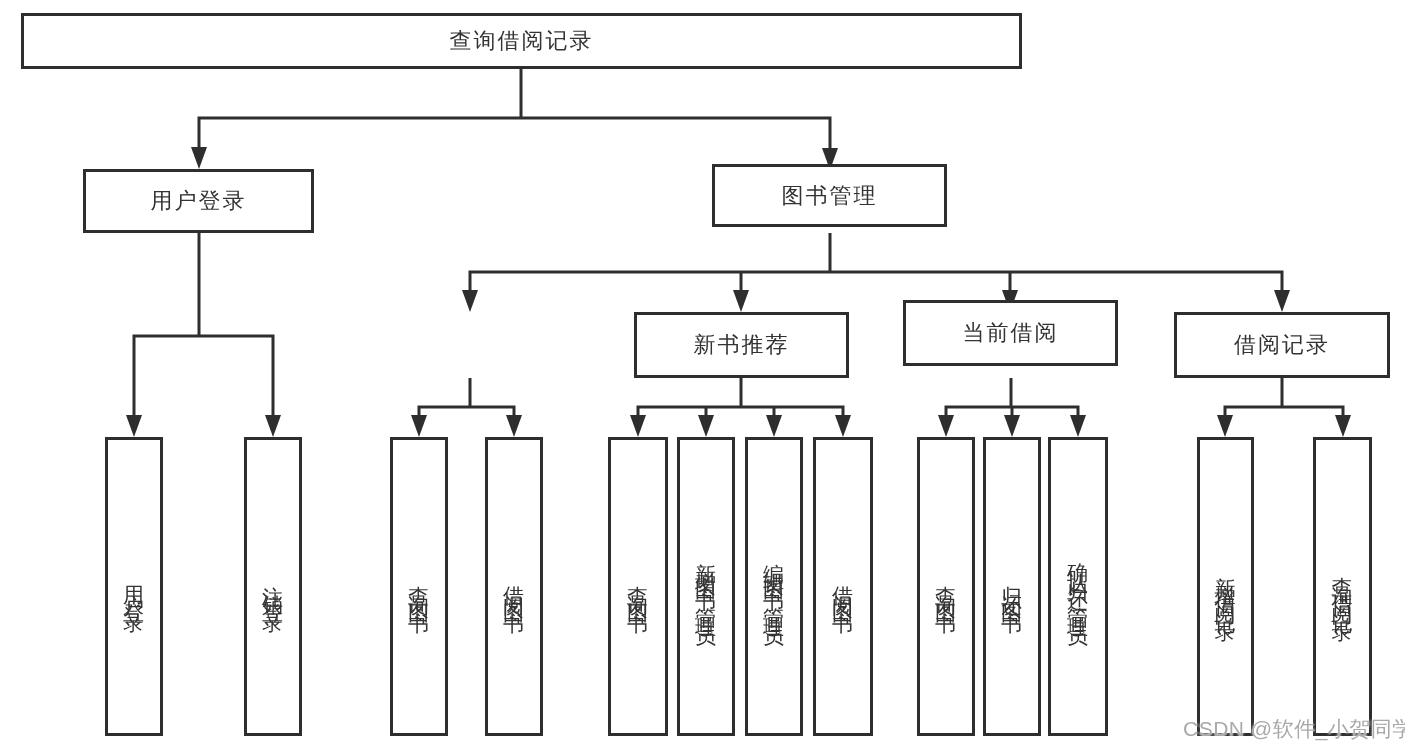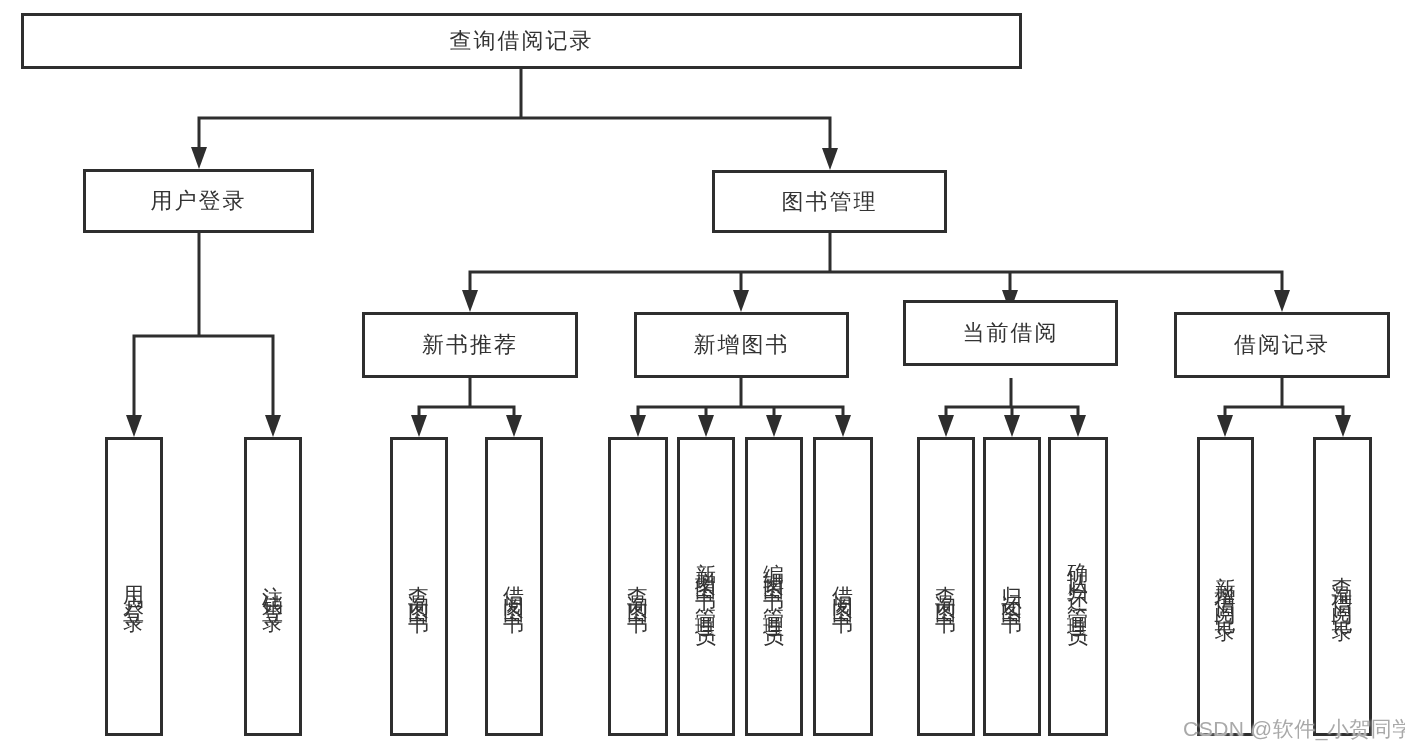--- a/index.html
+++ b/index.html
@@ -118,29 +118,26 @@
     </g>
   </svg>
 
   <div class="box hbox" style="left:21px;top:13px;width:1001px;height:56px;">
     <span>查询借阅记录</span>
   </div>
 
   <div class="box hbox" style="left:83px;top:169px;width:231px;height:64px;">
     <span>用户登录</span>
   </div>
-  <div class="box hbox" style="left:712px;top:170px;width:235px;height:63px;">
+  <div class="box hbox" style="left:712px;top:164px;width:235px;height:63px;">
     <span>图书管理</span>
   </div>
 
-  <div class="box hbox" style="left:362px;top:312px;width:216px;height:66px;">
+  <div class="box hbox" style="left:634px;top:312px;width:215px;height:66px;">
     <span>新书推荐</span>
-  </div>
-  <div class="box hbox" style="left:634px;top:312px;width:215px;height:66px;">
-    <span>新增图书</span>
   </div>
   <div class="box hbox" style="left:903px;top:300px;width:215px;height:66px;">
     <span>当前借阅</span>
   </div>
   <div class="box hbox" style="left:1174px;top:312px;width:216px;height:66px;">
     <span>借阅记录</span>
   </div>
 
   <div class="box vbox" style="left:105px;top:437px;width:58px;height:299px;">
     <span>用户登录</span>

